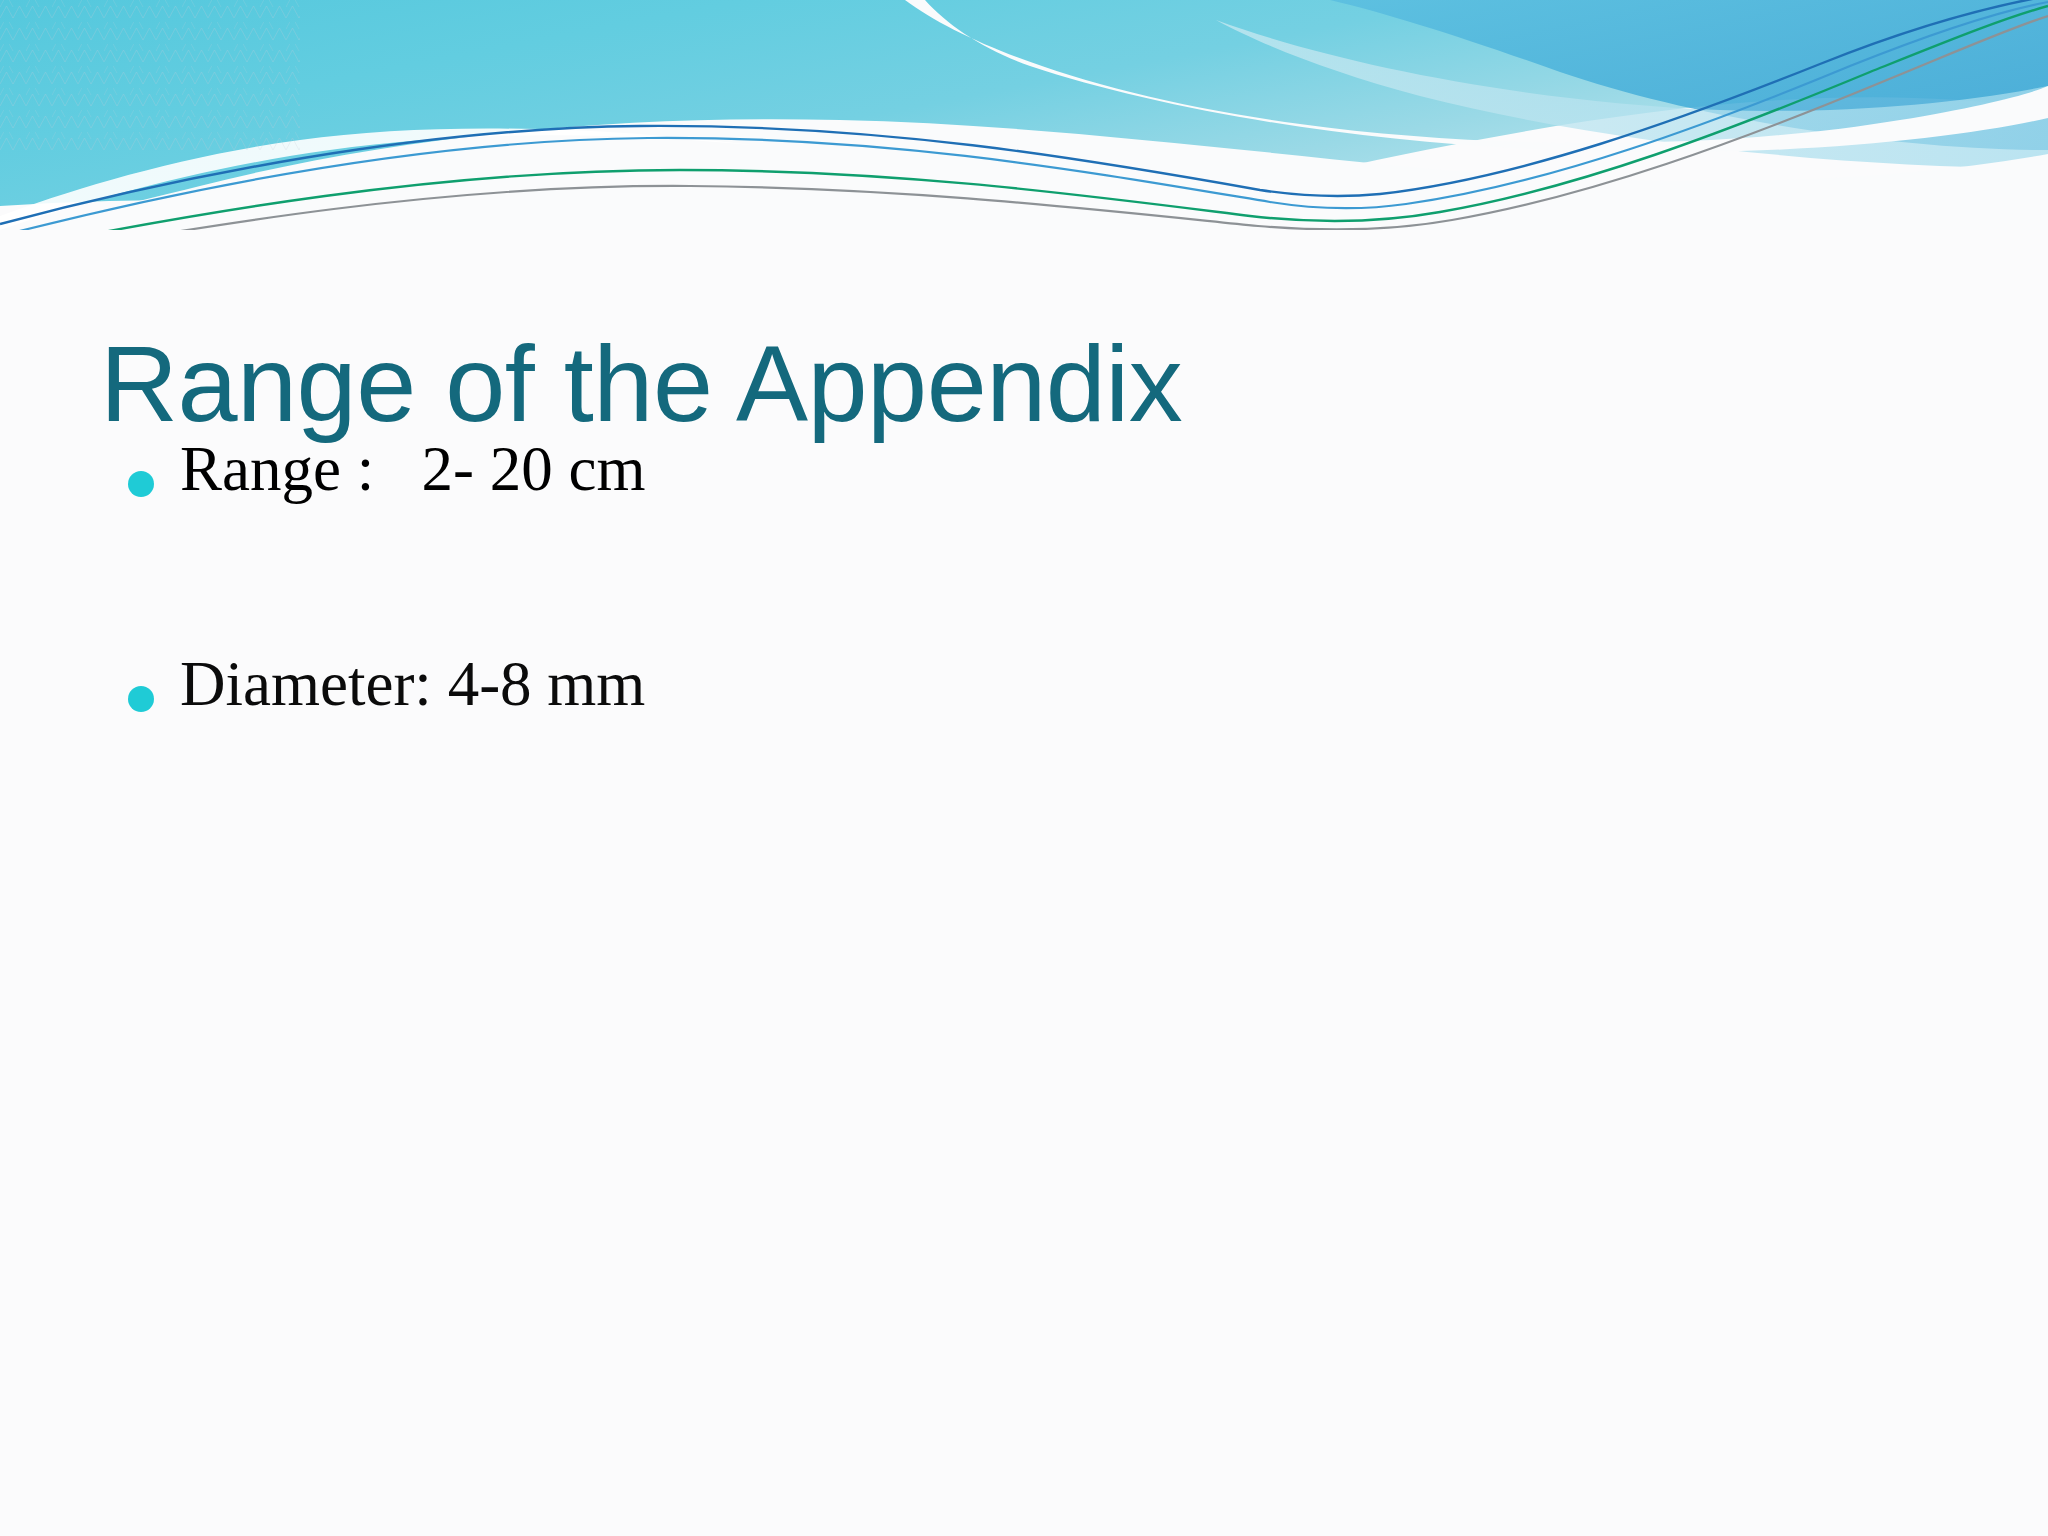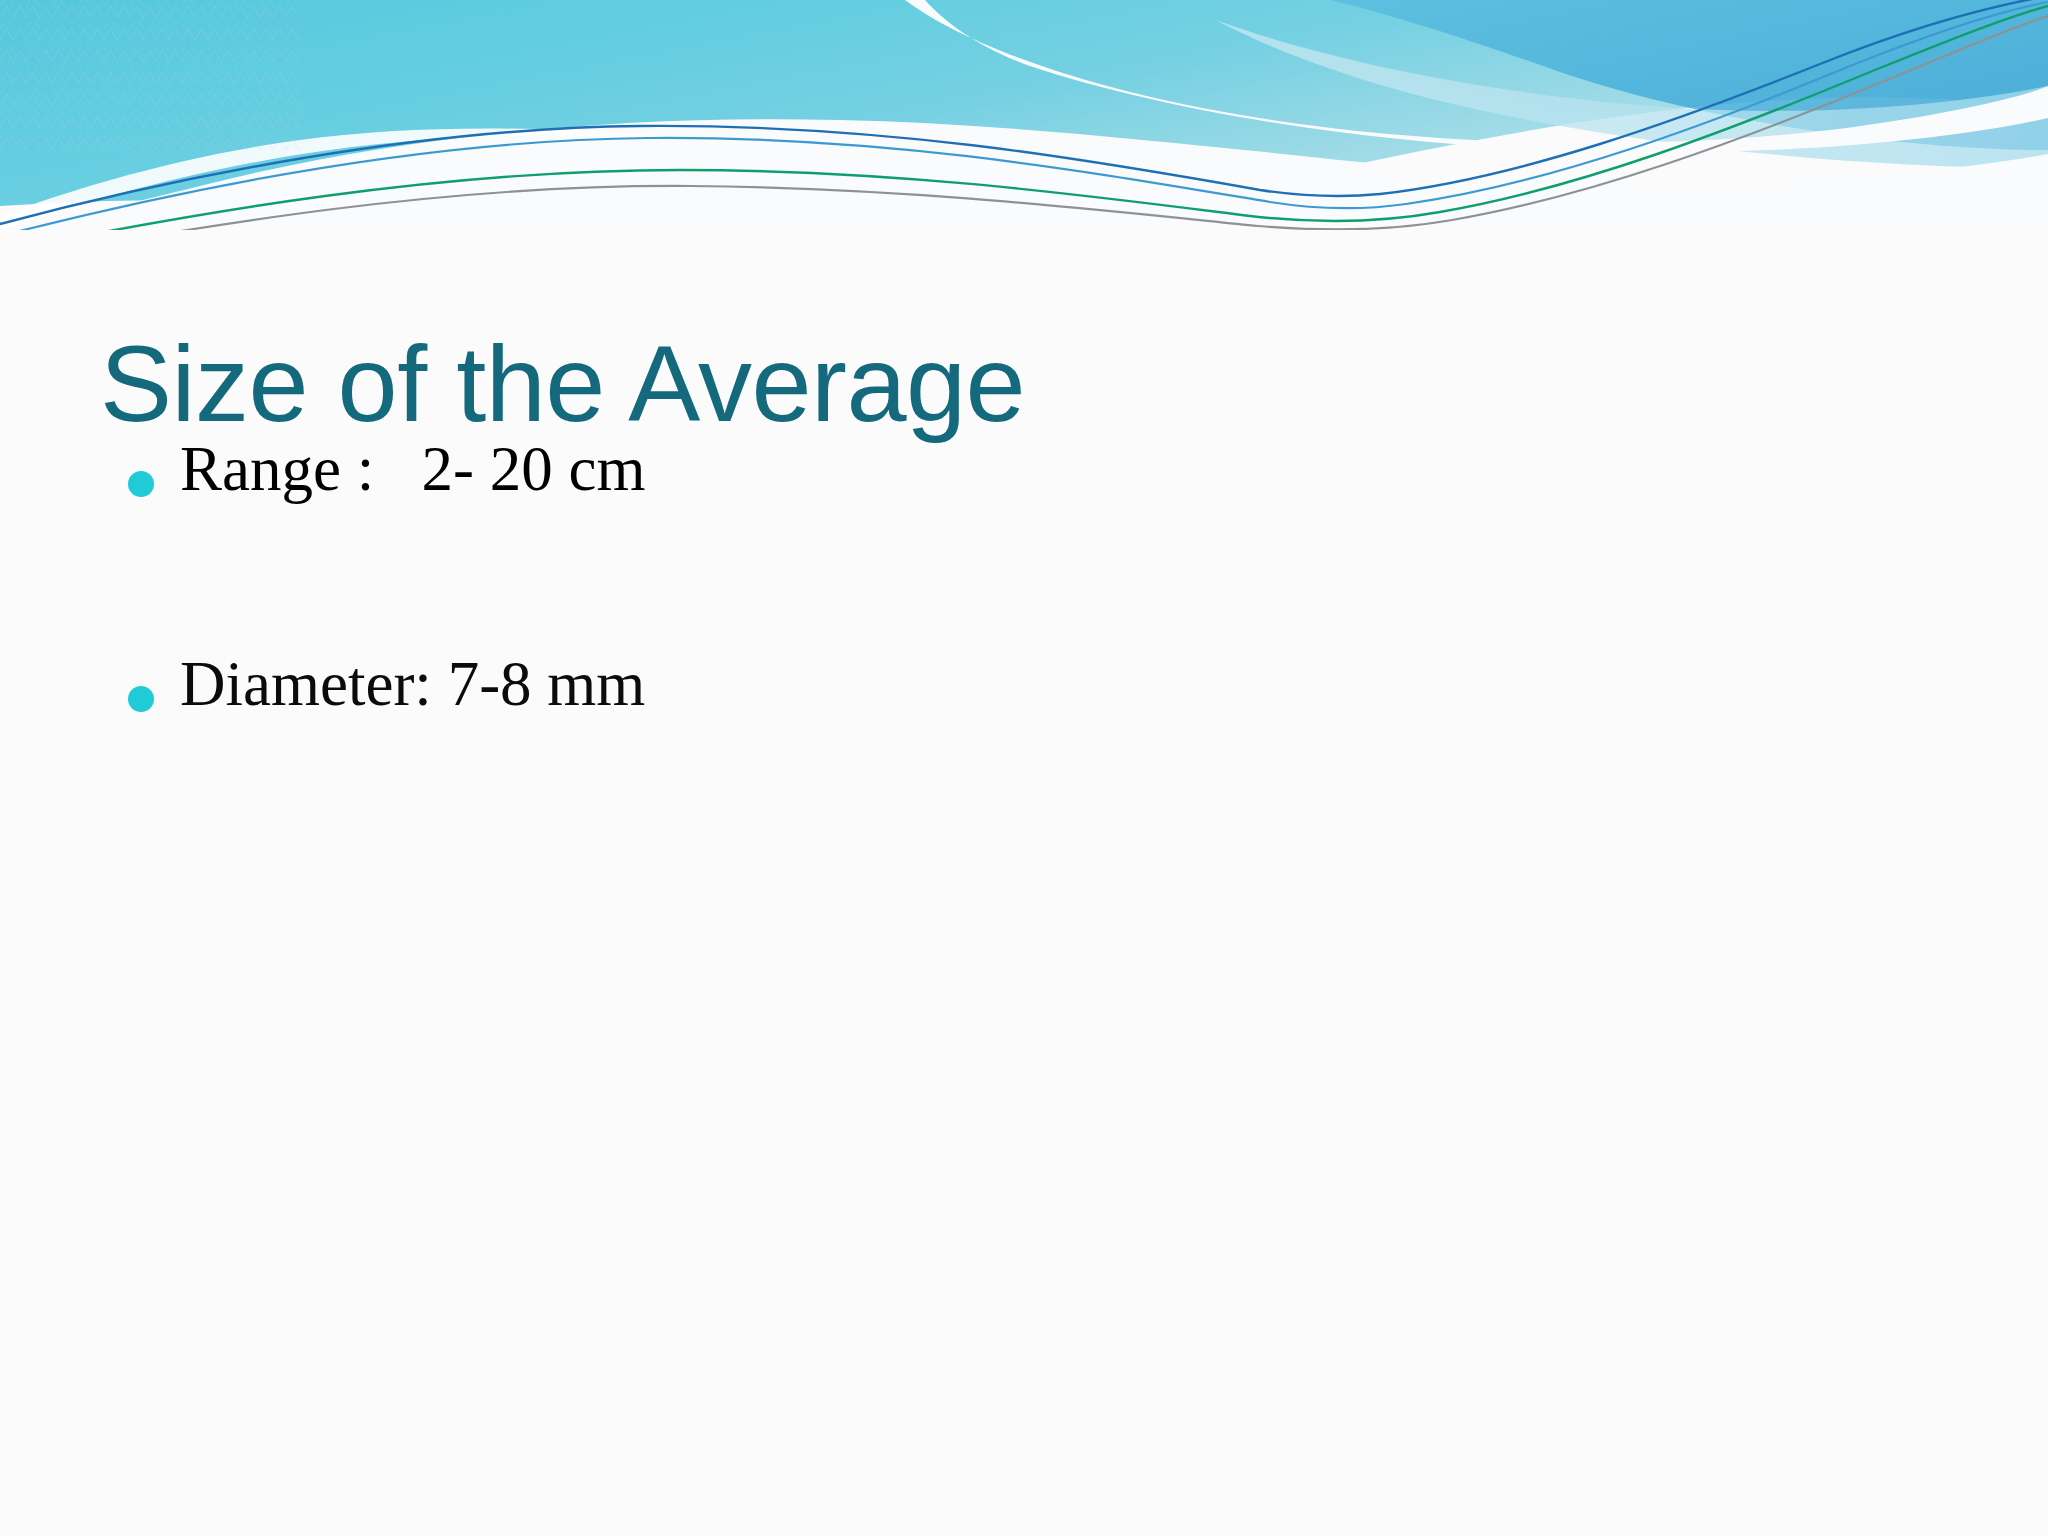--- a/index.html
+++ b/index.html
@@ -179,26 +179,26 @@
   <svg id="texture" xmlns="http://www.w3.org/2000/svg">
     <defs>
       <pattern id="zigzag" width="26" height="22" patternUnits="userSpaceOnUse">
         <path d="M0,18 L6.5,6 L13,18 L19.5,6 L26,18" fill="none" stroke="#c9cdd8" stroke-width="0.8" opacity="0.55"></path>
         <path d="M-13,7 L-6.5,-5 L0,7 L6.5,-5 L13,7" fill="none" stroke="#cfd3dd" stroke-width="0.7" opacity="0.42"></path>
       </pattern>
     </defs>
     <rect x="0" y="0" width="100%" height="100%" fill="url(#zigzag)"></rect>
   </svg>
 
-  <h1 id="title" style="color: rgb(20, 105, 125);">Size of the Average</h1>
+  <h1 id="title" style="color: rgb(20, 105, 125);">Range of the Appendix</h1>
 
   <ul id="body-list">
     <li class="bullet-row">
       <span class="bullet-marker" style="background: rgb(31, 203, 214);"></span>
       <span class="bullet-text" style="color: #000000;">Range :   2- 20 cm</span>
     </li>
     <li class="bullet-row">
       <span class="bullet-marker" style="background: rgb(31, 203, 214);"></span>
-      <span class="bullet-text" style="color: rgb(11, 11, 11);">Diameter: 7-8 mm</span>
+      <span class="bullet-text" style="color: rgb(11, 11, 11);">Diameter: 4-8 mm</span>
     </li>
   </ul>
 
 </div>
 
 </body></html>

